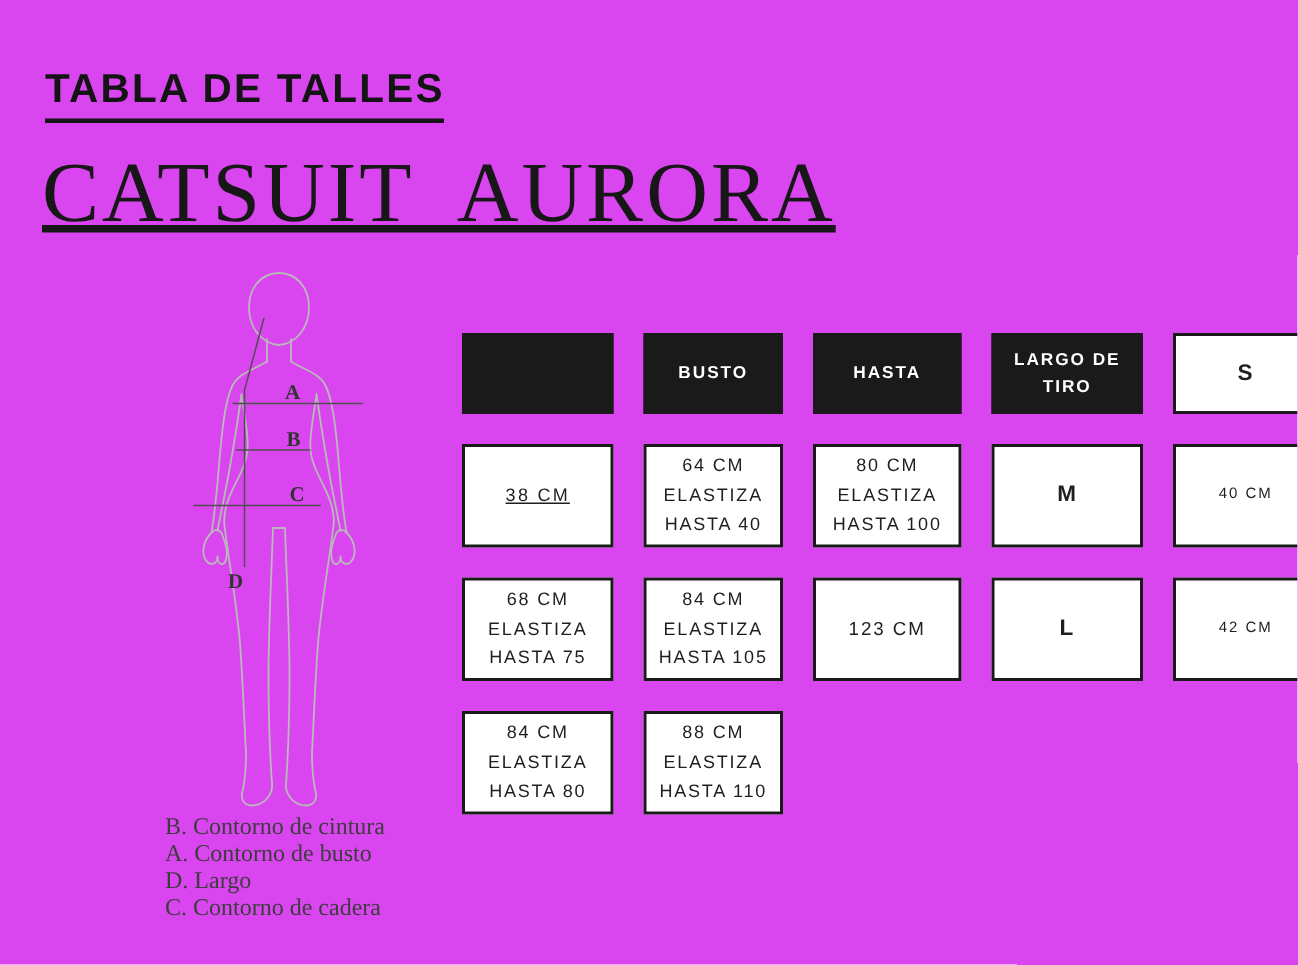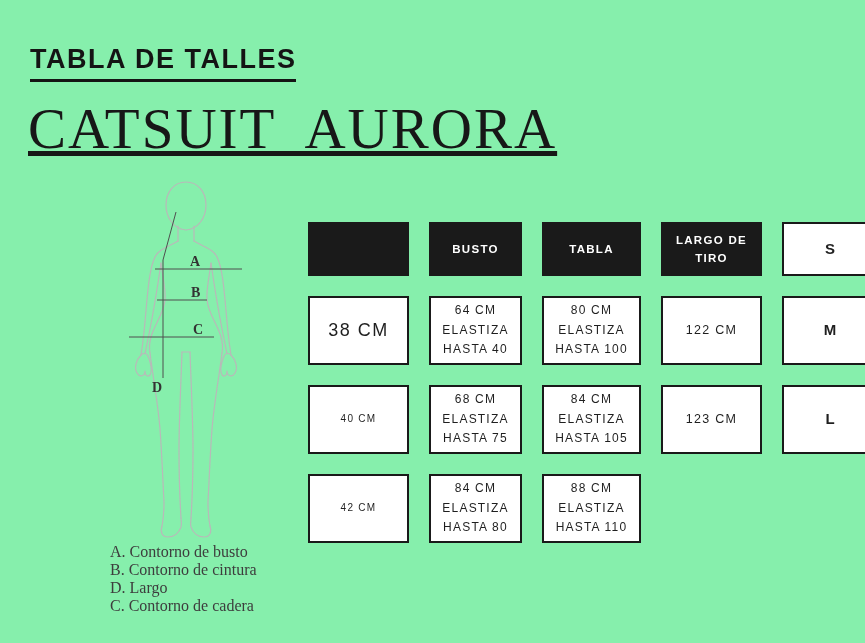--- a/index.html
+++ b/index.html
@@ -1,17 +1,17 @@
 <!DOCTYPE html>
 <html><head>
 <meta charset="utf-8">
 <style>
   html,body { margin:0; padding:0; background:#ffffff; }
   .page {
-    position:relative; width:865px; height:643px; background:#86efac;
+    position:relative; width:865px; height:643px; background:#d946ef;
     font-family:"Liberation Sans", sans-serif; color:#1f1f1f; overflow:hidden;
   }
 
   
   .heading {
     position:absolute; left:30px; top:44px;
     font-size:27px; font-weight:bold; letter-spacing:1.5px; color:#141414;
     display:inline-block; border-bottom:3px solid #141414; padding-bottom:4px;
     white-space:nowrap;
   }
@@ -46,21 +46,21 @@
     display:flex; align-items:center; justify-content:center;
     text-align:center; color:#1f1f1f;
     font-size:12px; letter-spacing:1.2px; line-height:1.65;
     white-space:pre-line; padding:0 4px; box-sizing:border-box;
   }
   .cell.header {
     background:#1a1a1a; color:#ffffff; font-weight:bold;
     font-size:11.5px; letter-spacing:1.3px; line-height:1.6;
   }
   .cell.size-label { font-weight:bold; font-size:15px; letter-spacing:1px; }
-  .cell.busto-large { font-size:18px; letter-spacing:1.5px; }
+  .cell.busto-large { font-size:12px; letter-spacing:1.5px;text-decoration:underline; }
   .cell.busto-small { font-size:10px; letter-spacing:1.3px; }
   .cell.largo { font-size:12.5px; letter-spacing:1.3px; }
 </style>
 </head>
 <body>
 
 <div class="page">
 
   <div class="heading">TABLA DE TALLES</div>
 
@@ -109,32 +109,31 @@
         <text x="93" y="162">C</text>
         <text x="52" y="220">D</text>
       </g>
     </svg>
   </div>
 
   <div class="size-table">
 
     <div class="cell header"></div>
     <div class="cell header">BUSTO</div>
-    <div class="cell header">TABLA</div>
+    <div class="cell header">HASTA</div>
     <div class="cell header">LARGO DE TIRO</div>
 
     <div class="cell size-label">S</div>
     <div class="cell busto-large">38 CM</div>
     <div class="cell">64 CM
 ELASTIZA
 HASTA 40</div>
     <div class="cell">80 CM
 ELASTIZA
 HASTA 100</div>
-    <div class="cell largo">122 CM</div>
 
     <div class="cell size-label">M</div>
     <div class="cell busto-small">40 CM</div>
     <div class="cell">68 CM
 ELASTIZA
 HASTA 75</div>
     <div class="cell">84 CM
 ELASTIZA
 HASTA 105</div>
     <div class="cell largo">123 CM</div>
@@ -143,19 +142,19 @@
     <div class="cell busto-small">42 CM</div>
     <div class="cell">84 CM
 ELASTIZA
 HASTA 80</div>
     <div class="cell">88 CM
 ELASTIZA
 HASTA 110</div>
   </div>
 
   <div class="legend">
+    <div>B. Contorno de cintura</div>
     <div>A. Contorno de busto</div>
-    <div>B. Contorno de cintura</div>
     <div>D. Largo</div>
     <div>C. Contorno de cadera</div>
   </div>
 
 </div>
 
 </body></html>

